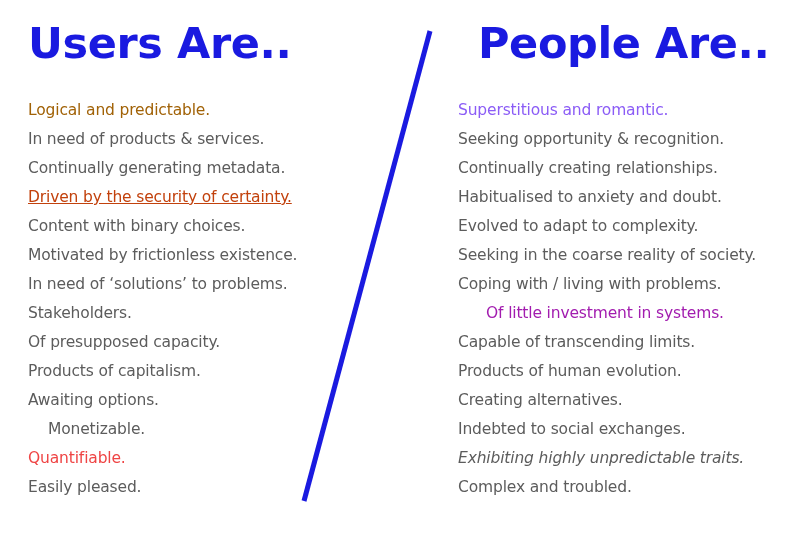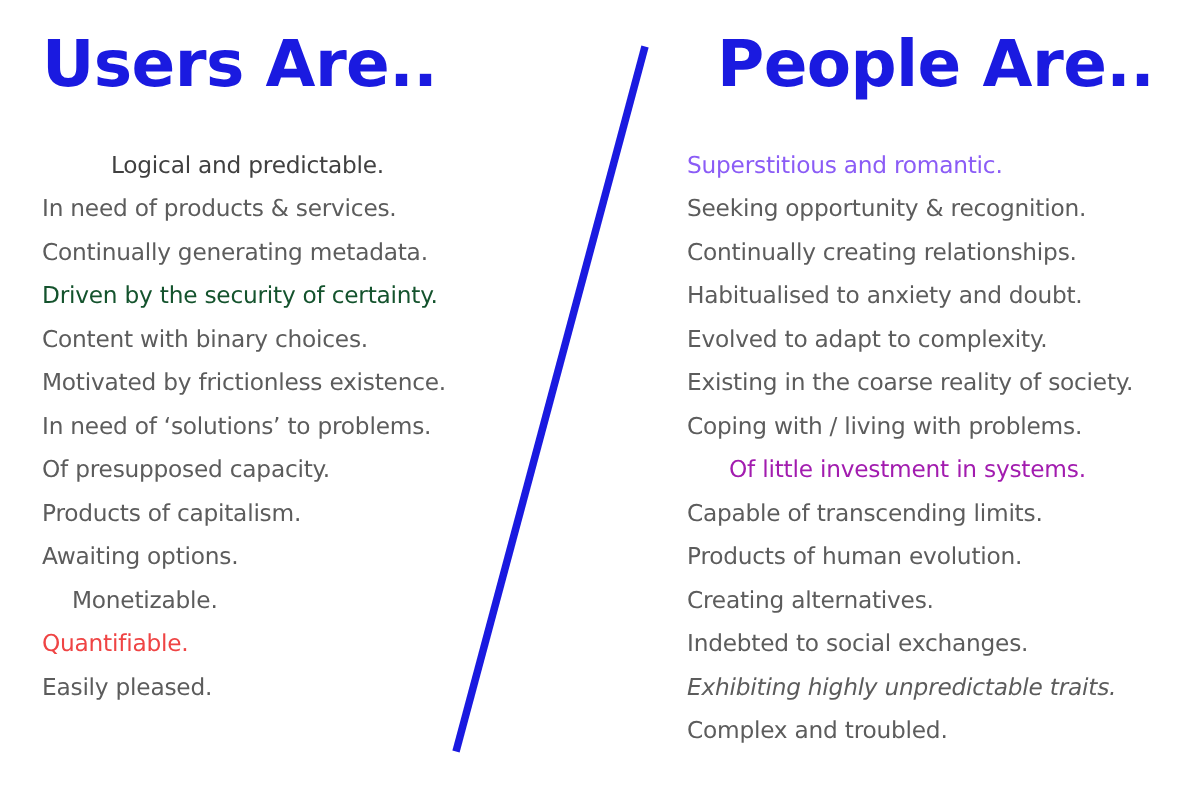--- a/index.html
+++ b/index.html
@@ -78,45 +78,46 @@
 
 <div class="slide" style="background: rgb(255, 255, 255);">
 
   <svg class="divider-svg" viewBox="0 0 800 535" width="800" height="535" aria-hidden="true">
     <line id="divider-line" x1="430" y1="31" x2="304" y2="501" stroke="#1a1ae0" stroke-width="5" stroke-linecap="butt"></line>
   </svg>
 
   <div class="column column-left">
     <h1 class="col-title" style="color: rgb(26, 26, 224);">Users Are..</h1>
     <ul class="col-list">
-      <li style="color: #404040; margin-left: 46px;">Logical and predictable.</li>
+      <li style="color: #a16207;">Logical and predictable.</li>
       <li style="color: rgb(92, 92, 92);">In need of products &amp; services.</li>
       <li style="color: rgb(92, 92, 92);">Continually generating metadata.</li>
-      <li style="color: #14532d;">Driven by the security of certainty.</li>
+      <li style="color: #c2410c; text-decoration: underline;">Driven by the security of certainty.</li>
       <li style="color: rgb(92, 92, 92);">Content with binary choices.</li>
       <li style="color: rgb(92, 92, 92);">Motivated by frictionless existence.</li>
       <li style="color: rgb(92, 92, 92);">In need of ‘solutions’ to problems.</li>
+      <li style="color: rgb(92, 92, 92);">Stakeholders.</li>
       <li style="color: rgb(92, 92, 92);">Of presupposed capacity.</li>
       <li style="color: rgb(92, 92, 92);">Products of capitalism.</li>
       <li style="color: rgb(92, 92, 92);">Awaiting options.</li>
       <li style="color: rgb(92, 92, 92); margin-left: 20px;">Monetizable.</li>
       <li style="color: #ef4444;">Quantifiable.</li>
       <li style="color: rgb(92, 92, 92);">Easily pleased.</li>
     </ul>
   </div>
 
   <div class="column column-right">
     <h1 class="col-title" style="color: rgb(26, 26, 224);">People Are..</h1>
     <ul class="col-list">
       <li style="color: #8b5cf6;">Superstitious and romantic.</li>
       <li style="color: rgb(92, 92, 92);">Seeking opportunity &amp; recognition.</li>
       <li style="color: rgb(92, 92, 92);">Continually creating relationships.</li>
       <li style="color: rgb(92, 92, 92);">Habitualised to anxiety and doubt.</li>
       <li style="color: rgb(92, 92, 92);">Evolved to adapt to complexity.</li>
-      <li style="color: rgb(92, 92, 92);">Existing in the coarse reality of society.</li>
+      <li style="color: rgb(92, 92, 92);">Seeking in the coarse reality of society.</li>
       <li style="color: rgb(92, 92, 92);">Coping with / living with problems.</li>
       <li style="color: #a21caf; margin-left: 28px;">Of little investment in systems.</li>
       <li style="color: rgb(92, 92, 92);">Capable of transcending limits.</li>
       <li style="color: rgb(92, 92, 92);">Products of human evolution.</li>
       <li style="color: rgb(92, 92, 92);">Creating alternatives.</li>
       <li style="color: rgb(92, 92, 92);">Indebted to social exchanges.</li>
       <li style="color: rgb(92, 92, 92); font-style: italic;">Exhibiting highly unpredictable traits.</li>
       <li style="color: rgb(92, 92, 92);">Complex and troubled.</li>
     </ul>
   </div>

